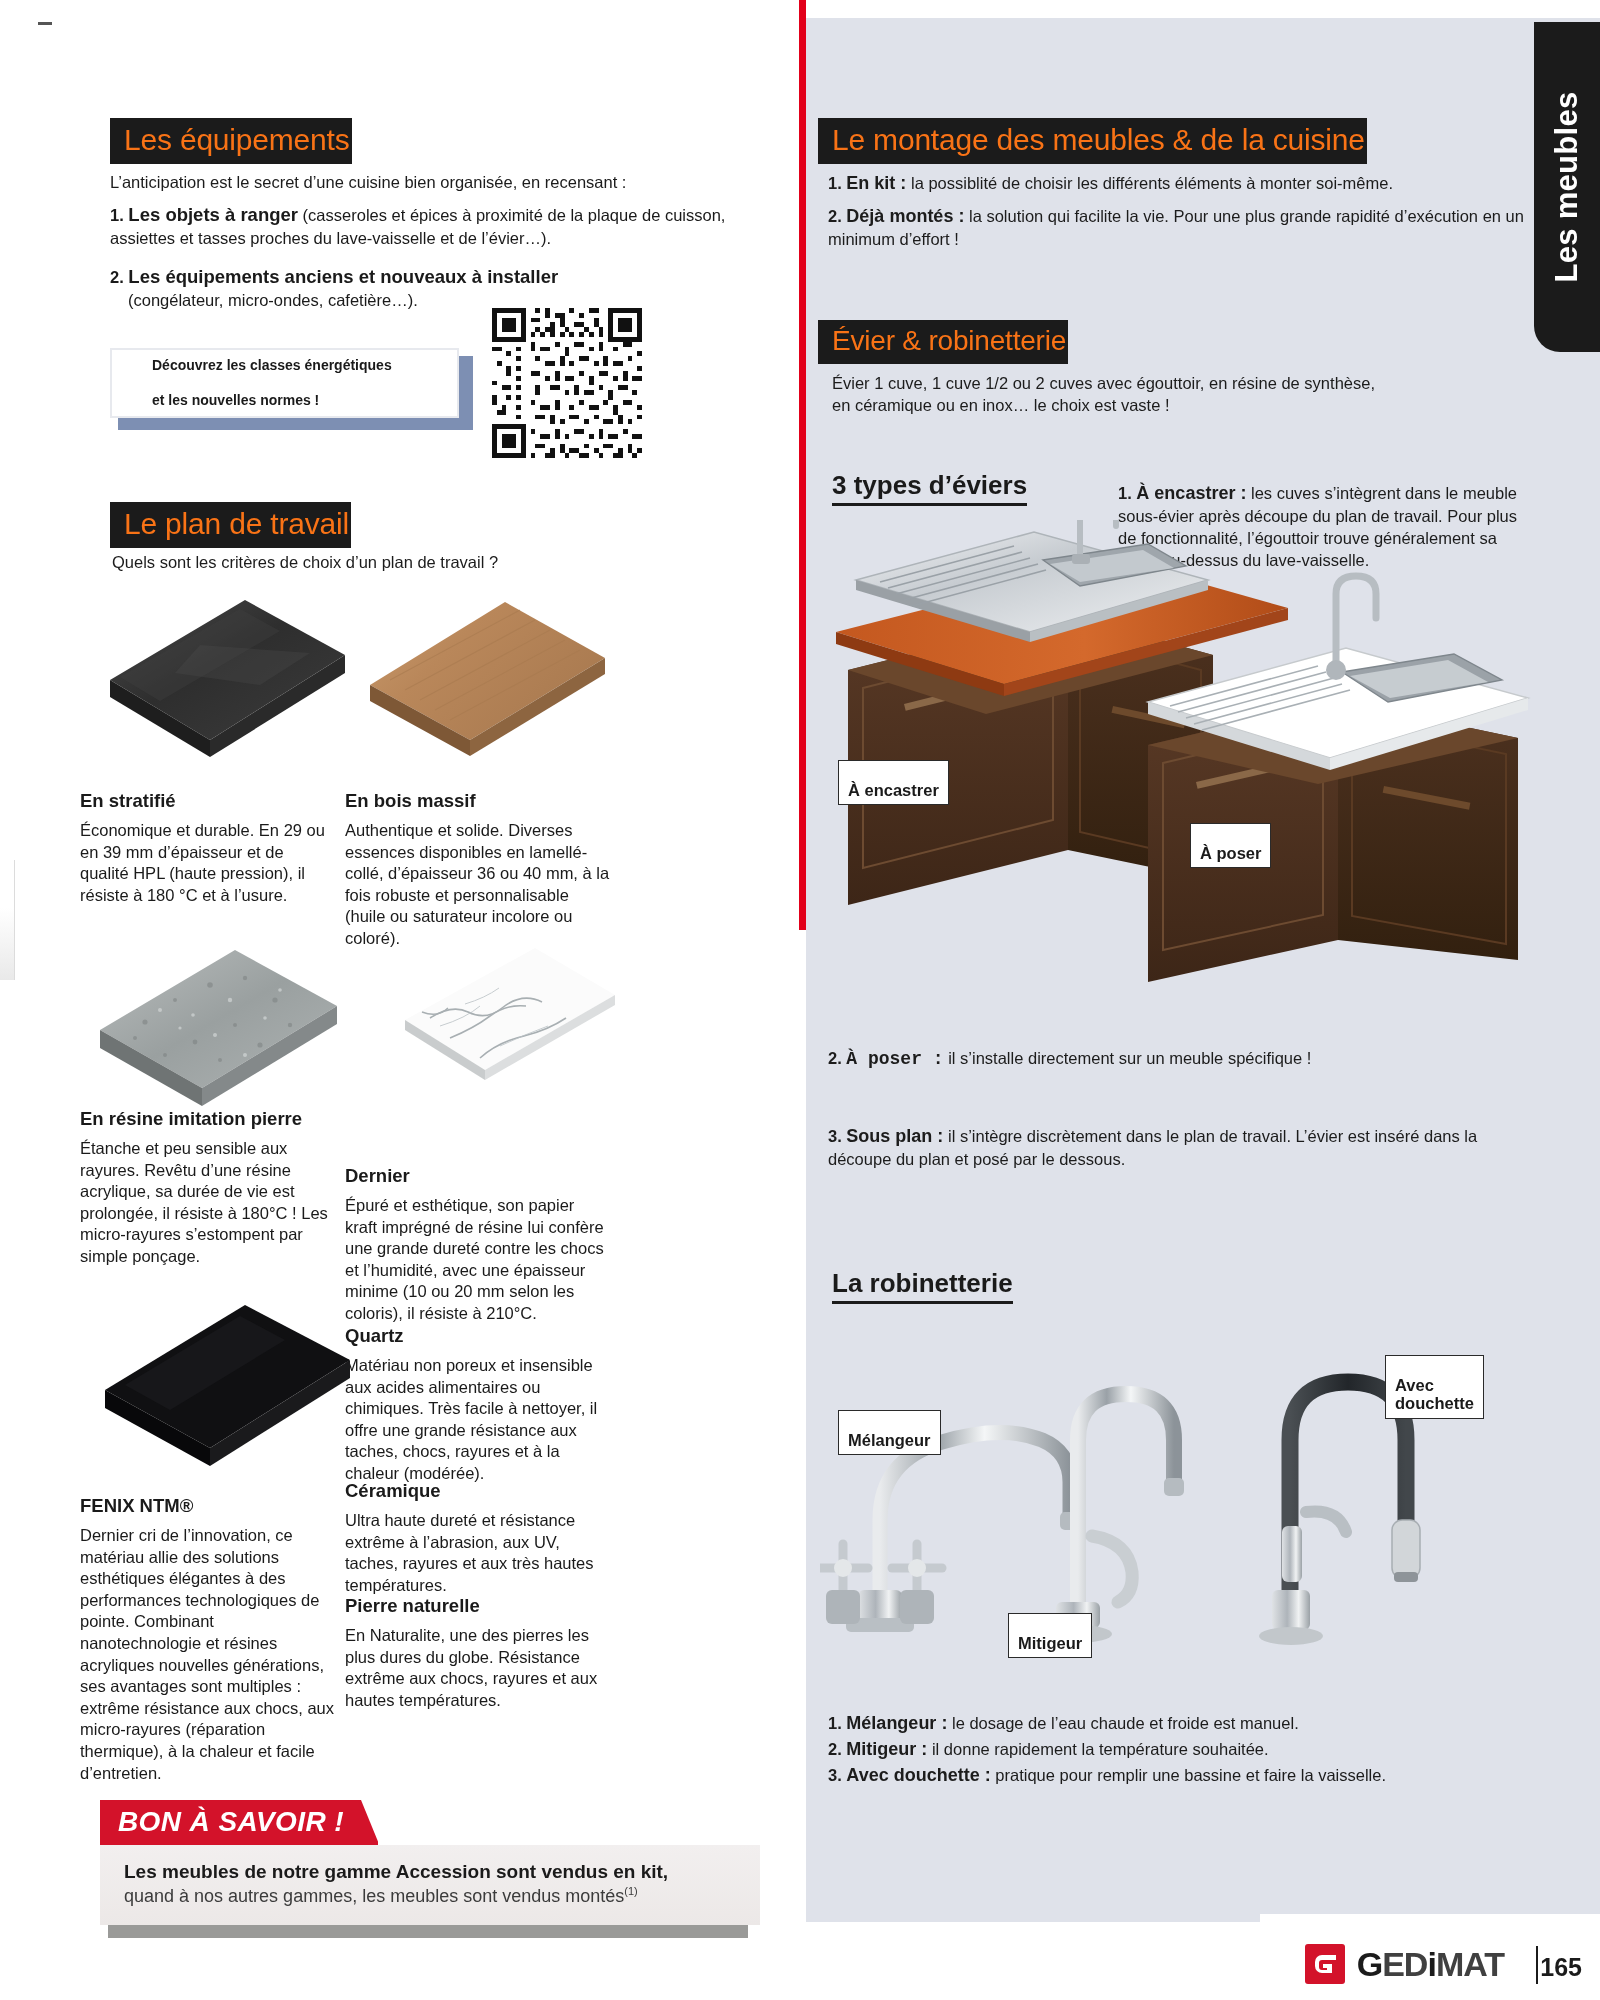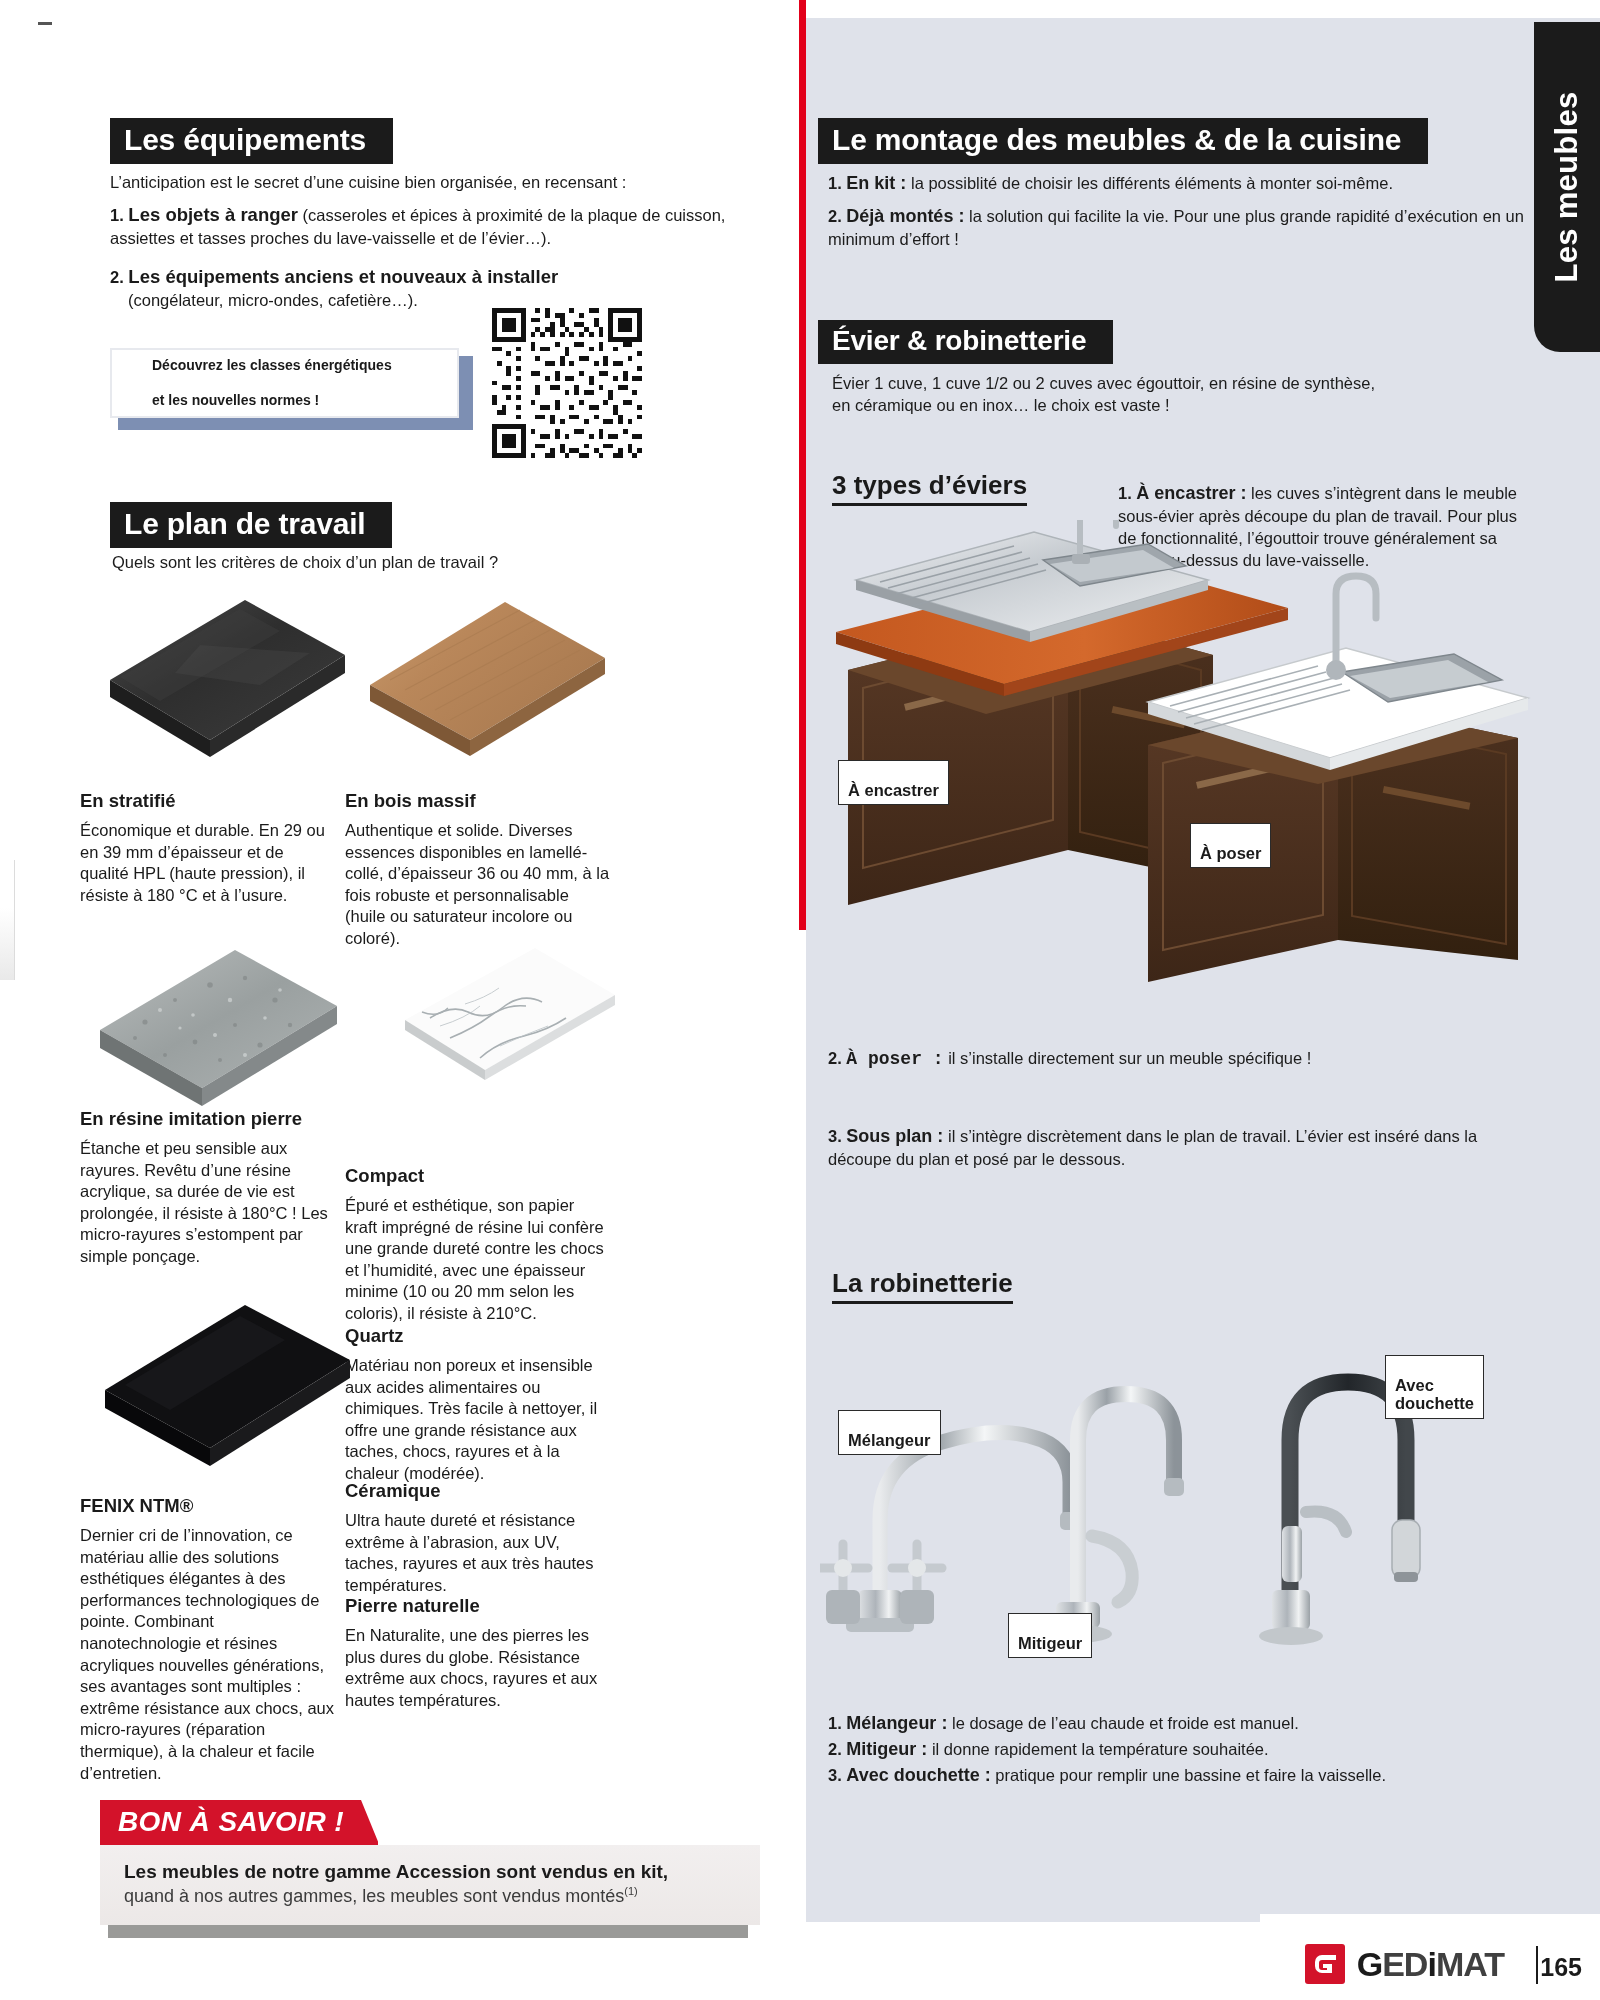--- a/index.html
+++ b/index.html
@@ -72,25 +72,25 @@
     font-size: 31px;
     font-weight: 700;
     letter-spacing: 0.3px;
     white-space: nowrap;
   }
 
   
   .h-banner {
     display: inline-block;
     background: #1b1b1b;
-    color: #ffffff;
+    color: #f97316;
     font-size: 30px;
-    font-weight: 700;
+    font-weight: 400;
     letter-spacing: -0.2px;
-    padding: 7px 27px 9px 14px;
+    padding: 7px 2px 9px 14px;
     line-height: 1.0;
     white-space: nowrap;
   }
   .h-banner.small { font-size: 28px; }
 
   
   .body-txt {
     font-size: 16.5px;
     line-height: 1.32;
     color: #1c1c1c;
@@ -544,21 +544,21 @@
       </g>
     </svg>
   </div>
 
   <div class="abs" style="left:80px; top:1108px; width:255px;">
     <div class="mat-title">En résine imitation pierre</div>
     <div class="mat-body">Étanche et peu sensible aux rayures. Revêtu d’une résine acrylique, sa durée de vie est prolongée, il résiste à 180°C ! Les micro-rayures s’estompent par simple ponçage.</div>
   </div>
 
   <div class="abs" style="left:345px; top:1165px; width:265px;">
-    <div class="mat-title">Compact</div>
+    <div class="mat-title">Dernier</div>
     <div class="mat-body">Épuré et esthétique, son papier kraft imprégné de résine lui confère une grande dureté contre les chocs et l’humidité, avec une épaisseur minime (10 ou 20 mm selon les coloris), il résiste à 210°C.</div>
   </div>
 
   <div class="abs" style="left:345px; top:1325px; width:265px;">
     <div class="mat-title">Quartz</div>
     <div class="mat-body">Matériau non poreux et insensible aux acides alimentaires ou chimiques. Très facile à nettoyer, il offre une grande résistance aux taches, chocs, rayures et à la chaleur (modérée).</div>
   </div>
 
   <div class="abs" style="left:345px; top:1480px; width:265px;">
     <div class="mat-title">Céramique</div>

